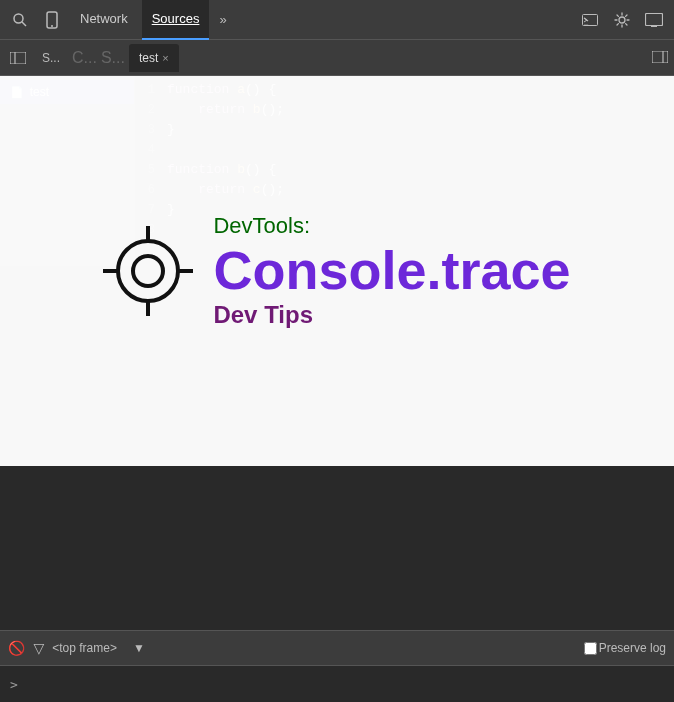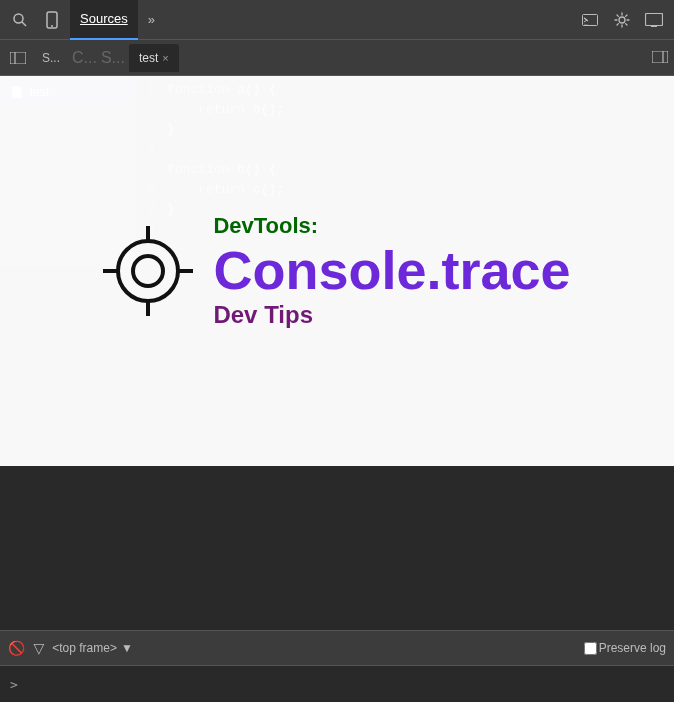--- a/index.html
+++ b/index.html
@@ -220,21 +220,21 @@
 
     .overlay-text {
       display: flex;
       flex-direction: column;
       align-items: flex-start;
       gap: 4px;
     }
 
     .overlay-devtools-label {
       font-size: 22px;
-      font-weight: bold;
+      font-weight: normal;
       color: #006600;
     }
 
     .overlay-title {
       font-size: 54px;
       font-weight: bold;
       color: #6d28d9;
       line-height: 1;
     }
 
@@ -276,21 +276,21 @@
 
     .console-icon {
       color: #bbb;
       font-size: 14px;
       cursor: pointer;
     }
 
     .console-frame-selector {
       display: flex;
       align-items: center;
-      gap: 4px;
+      gap: 16px;
       color: #bbb;
       font-size: 12px;
       cursor: pointer;
     }
 
     .console-filter-right {
       margin-left: auto;
       display: flex;
       align-items: center;
       gap: 2px;
@@ -338,20 +338,23 @@
       <line x1="10" y1="10" x2="14" y2="14" stroke="#bbb" stroke-width="1.5"></line>
     </svg>
   </div>
   <div class="toolbar-icon">
     <svg width="14" height="18" viewBox="0 0 14 18" fill="none">
       <rect x="2" y="1" width="10" height="16" rx="2" stroke="#bbb" stroke-width="1.5"></rect>
       <circle cx="7" cy="15" r="1" fill="#bbb"></circle>
     </svg>
   </div>
 
+  <div class="toolbar-tab">
+    <span>Network</span>
+  </div>
   <div class="toolbar-tab active">
     <span>Sources</span>
   </div>
   <span class="toolbar-more">»</span>
 
   <div class="toolbar-right">
     <div class="toolbar-icon">
       <svg width="16" height="12" viewBox="0 0 16 12" fill="none">
         <rect x="0.5" y="0.5" width="15" height="11" rx="1" stroke="#bbb" stroke-width="1"></rect>
         <text x="2" y="9" font-size="7" fill="#bbb" font-family="monospace">_</text>

